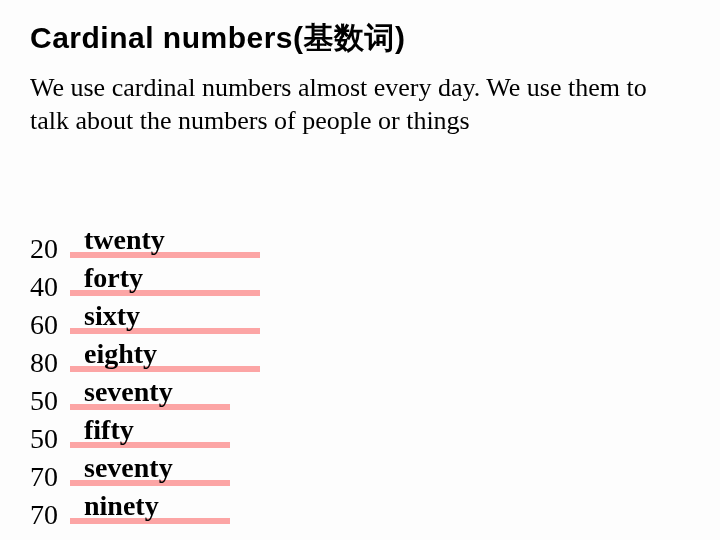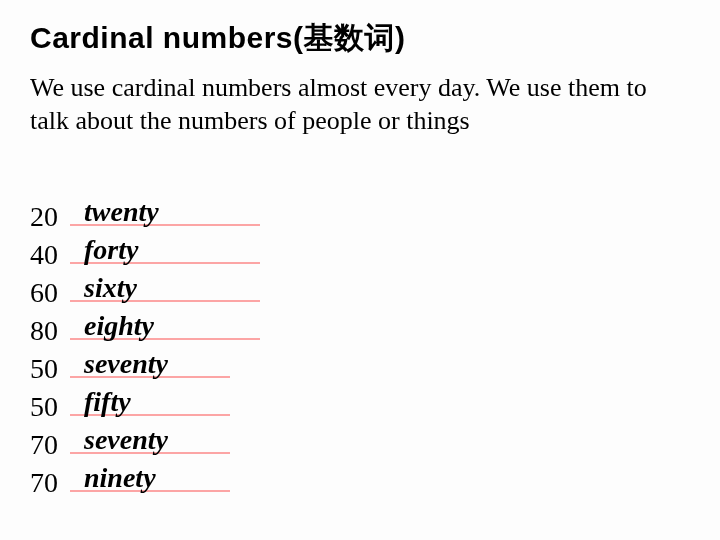--- a/index.html
+++ b/index.html
@@ -18,21 +18,21 @@
   .title {
     font-family: Arial, Helvetica, sans-serif;
     font-size: 30px;
     font-weight: bold;
     letter-spacing: 0.5px;
     margin-bottom: 12px;
   }
   .intro {
     font-size: 26px;
     line-height: 1.28;
-    margin-bottom: 58px;
+    margin-bottom: 86px;
     max-width: 680px;
   }
   .cols {
     display: flex;
     flex-direction: column;
   }
   .col {
     display: flex;
     flex-direction: column;
   }
@@ -47,23 +47,22 @@
     position: relative;
     height: 38px;
   }
   .num {
     width: 40px;
     flex: 0 0 40px;
   }
   .blank {
     position: relative;
     flex: 0 0 auto;
-    border-bottom: 2px solid #fca5a5;
+    border-bottom: 6px solid #fca5a5;
     height: 28px;
-    font-style: italic;
   }
   .blank .word {
     position: absolute;
     left: 14px;
     top: -3px;
     font-weight: bold;
     white-space: nowrap;
   }
   .col-left  .blank { width: 190px; }
   .col-right .blank { width: 160px; }

